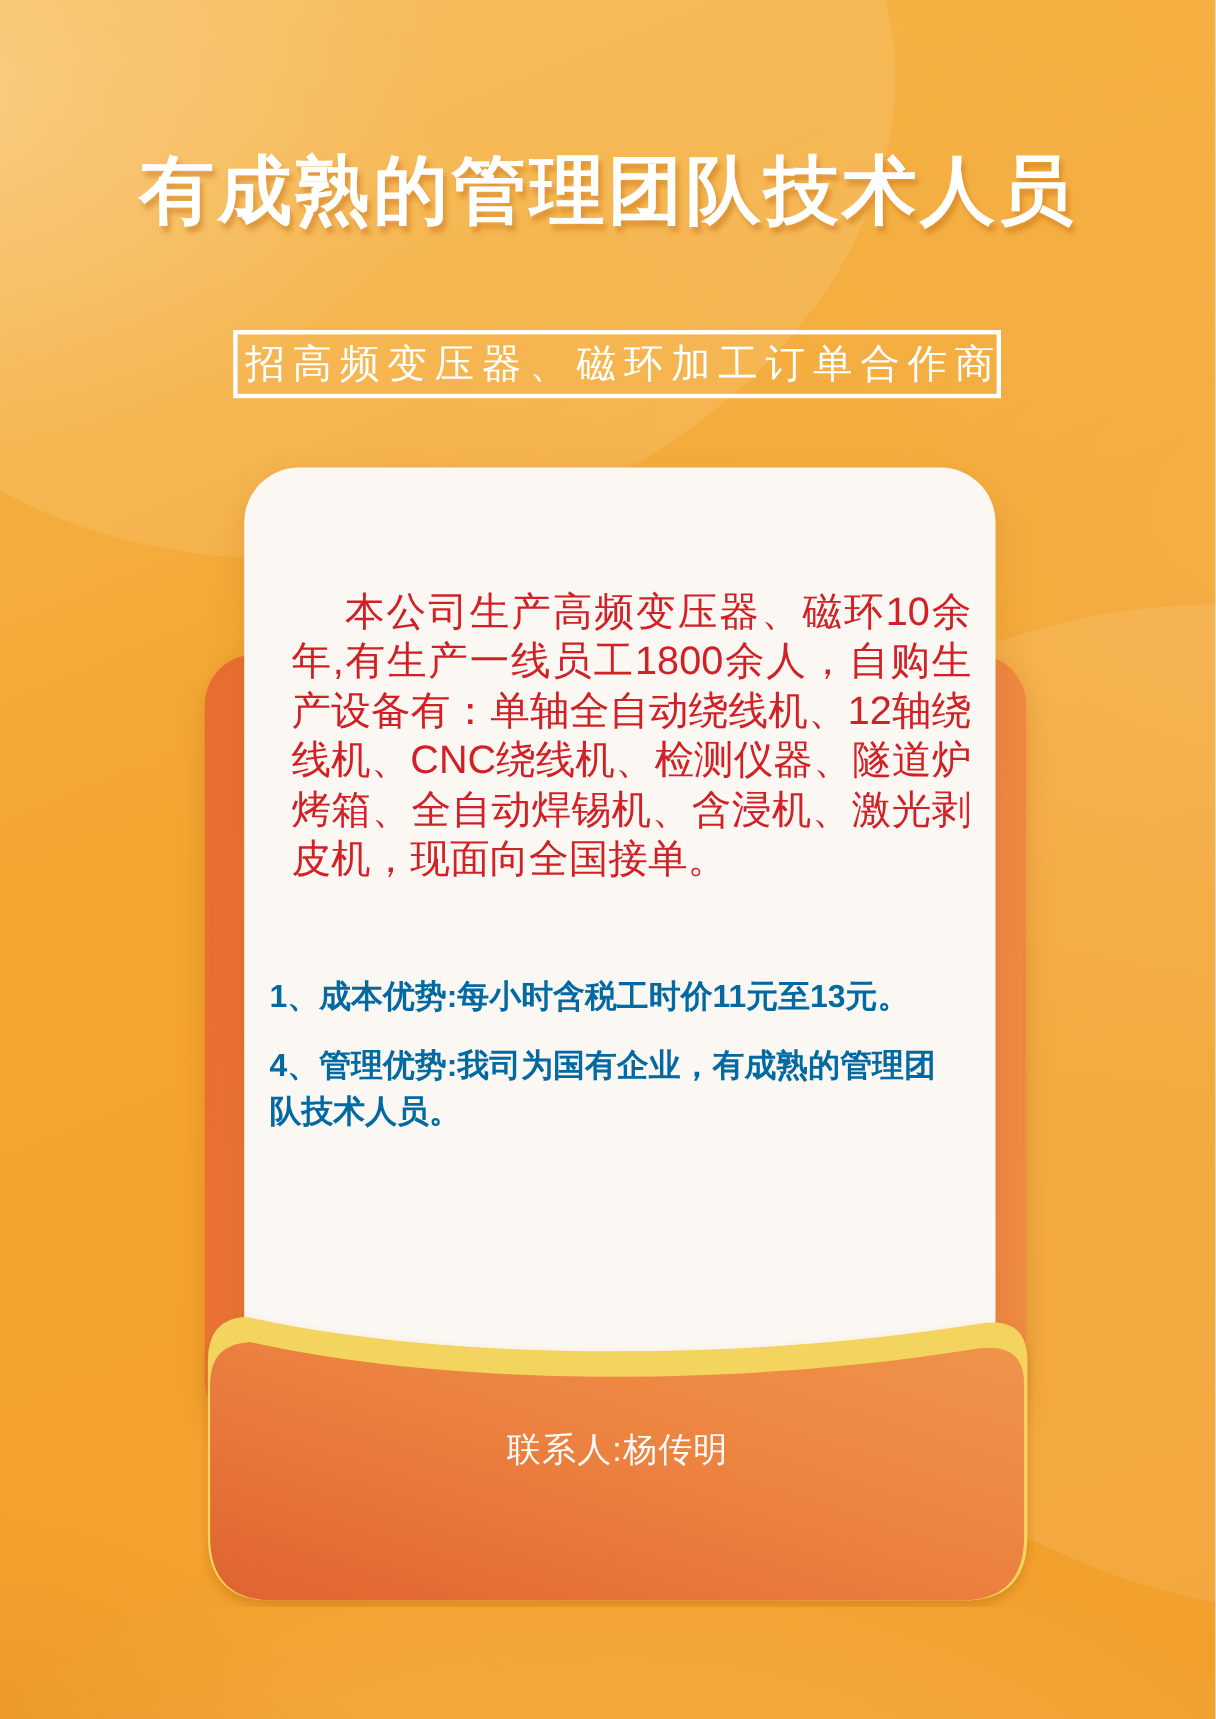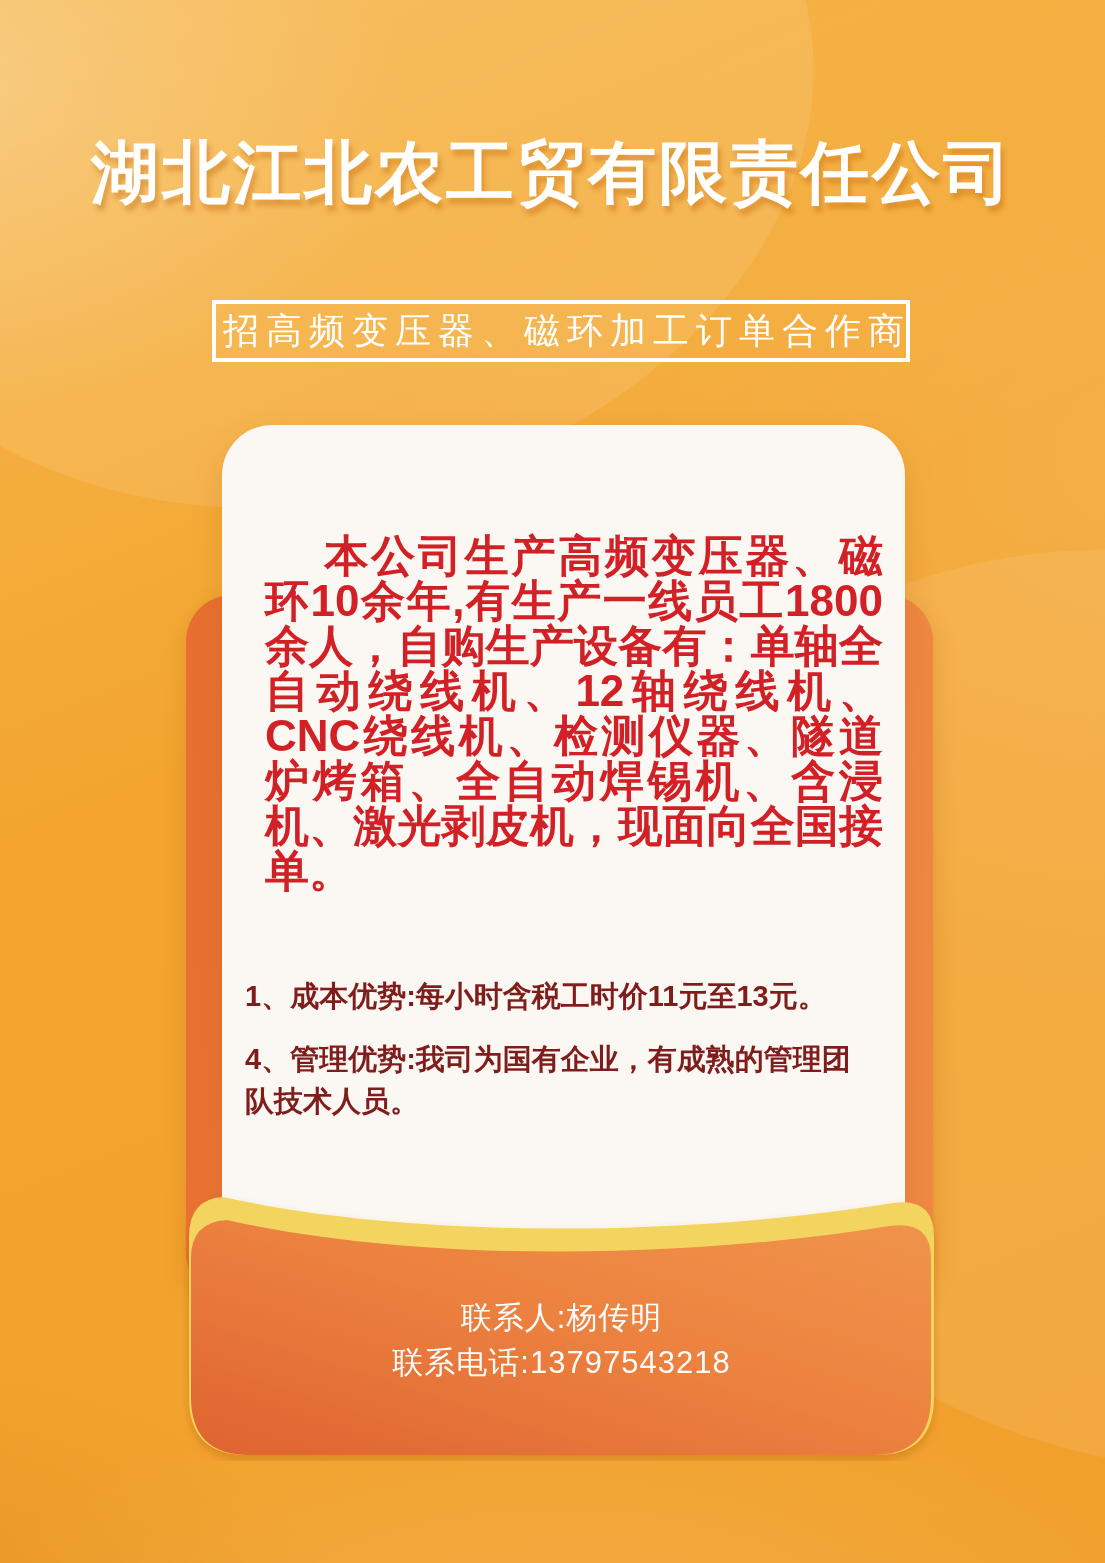--- a/index.html
+++ b/index.html
@@ -69,34 +69,34 @@
   .info-card{
     position:absolute;left:222px;top:425px;width:683px;height:840px;
     border-radius:50px;
     background:#fbf7f2;
     box-shadow:0 14px 30px rgba(186,92,15,0.22);
     box-sizing:border-box;
     padding:108px 22px 0 43px;
   }
   .intro{
     color:#d22126;
-    font-weight:700;
-    font-size:44px;
+    font-weight:400;
+    font-size:36px;
     line-height:45px;
     text-align:justify;
     text-indent:1.35em;
     margin:0;
   }
   .advantages{
     margin-top:82px;
     margin-left:-20px;
     margin-right:4px;
   }
   .advantage-item{
-    color:#7f1d1d;
+    color:#0369a1;
     font-weight:700;
     font-size:29px;
     line-height:42px;
     margin-bottom:21px;
     text-align:left;
   }
 
   .pocket{
     position:absolute;left:183px;top:1183px;width:757px;height:278px;
   }
@@ -111,21 +111,21 @@
   }
 </style>
 </head>
 <body>
 
 <div class="poster">
 
   <div class="swoosh1"></div>
   <div class="swoosh2"></div>
 
-  <div class="page-title">湖北江北农工贸有限责任公司</div>
+  <div class="page-title">有成熟的管理团队技术人员</div>
 
   <div class="subtitle-box">
     <span>招高频变压器、磁环加工订单合作商</span>
   </div>
 
   <div class="card-backdrop"></div>
 
   <div class="info-card">
     <p class="intro">本公司生产高频变压器、磁环10余年,有生产一线员工1800余人，自购生产设备有：单轴全自动绕线机、12轴绕线机、CNC绕线机、检测仪器、隧道炉烤箱、全自动焊锡机、含浸机、激光剥皮机，现面向全国接单。</p>
     <div class="advantages">
@@ -162,16 +162,15 @@
            Q 748 272, 690 272
            L 66 272
            Q 8 272, 8 214
            L 8 75
            Q 8 39, 44 37 Z"></path>
     </g>
   </svg>
 
   <div class="contact">
     <div>联系人:杨传明</div>
-    <div>联系电话:13797543218</div>
   </div>
 
 </div>
 
 </body></html>

